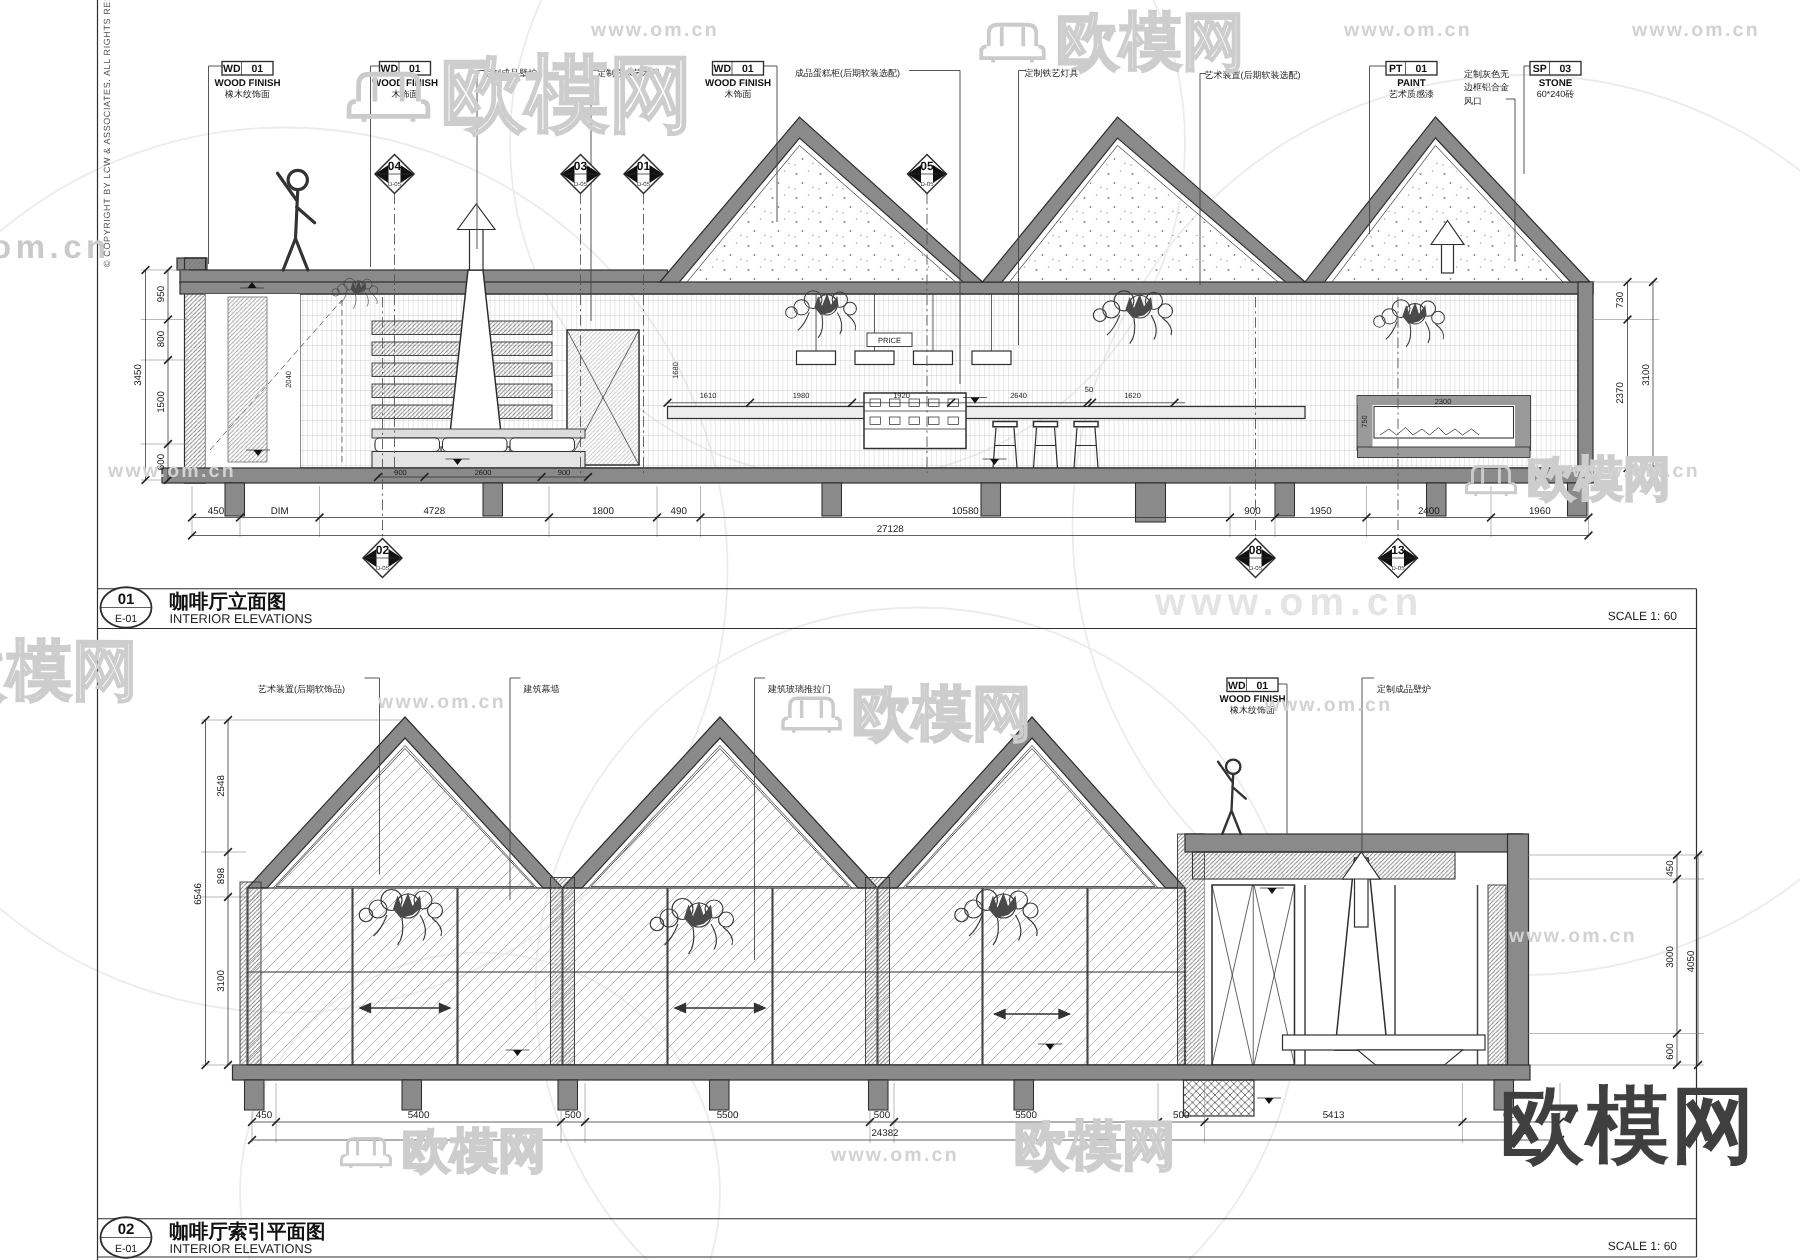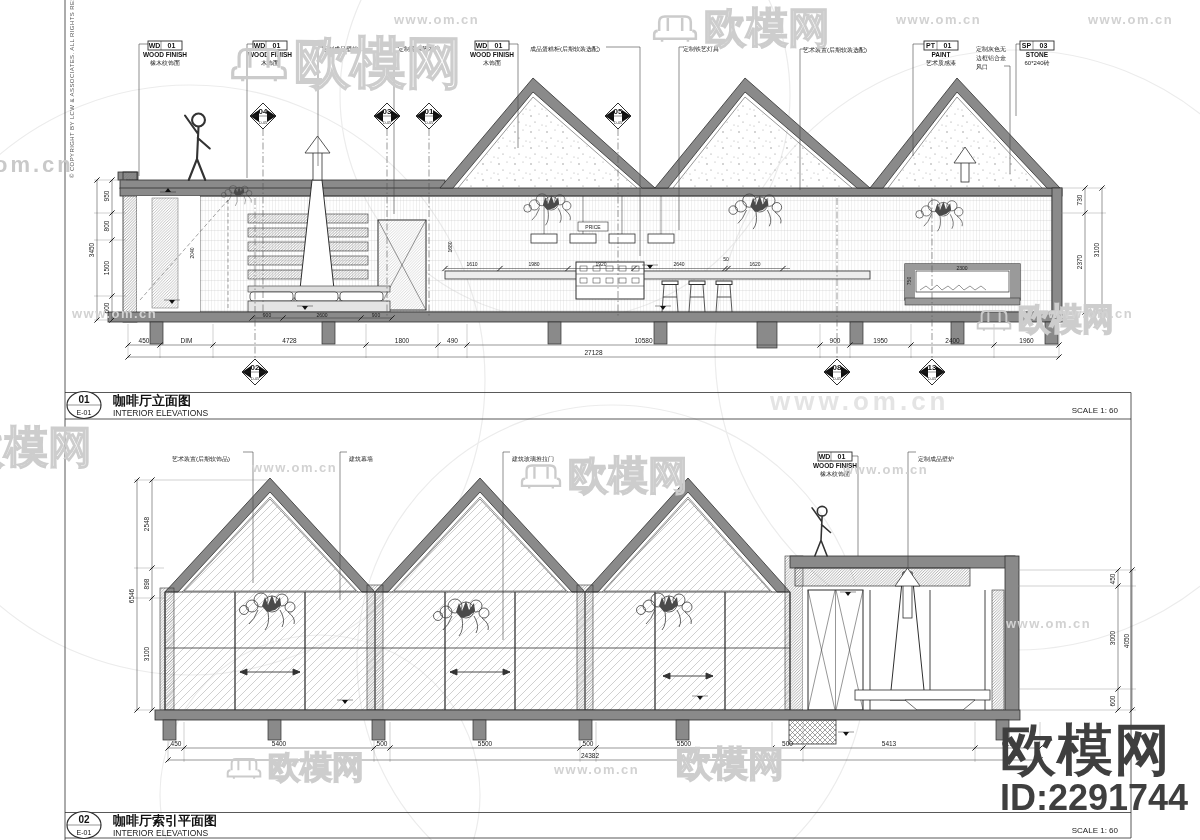--- a/index.html
+++ b/index.html
@@ -619,16 +619,15 @@
   <div class="wm-url" style="left:1006px;top:616px;">www.om.cn</div>
   <div class="wm-url" style="left:554px;top:762px;">www.om.cn</div>
   <div class="wm-url big" style="left:770px;top:386px;">www.om.cn</div>
   <div class="wm-short" style="left:-6px;top:152px;">om.cn</div>
 </div>
 
 <div class="copyright">© COPYRIGHT BY LCW &amp; ASSOCIATES. ALL RIGHTS RESERVED</div>
 
 <div class="id-block">
   <div class="b">欧模网</div>
-  <div class="i">ID:2291744</div>
 </div>
 
 </div>
 
 </body></html>

